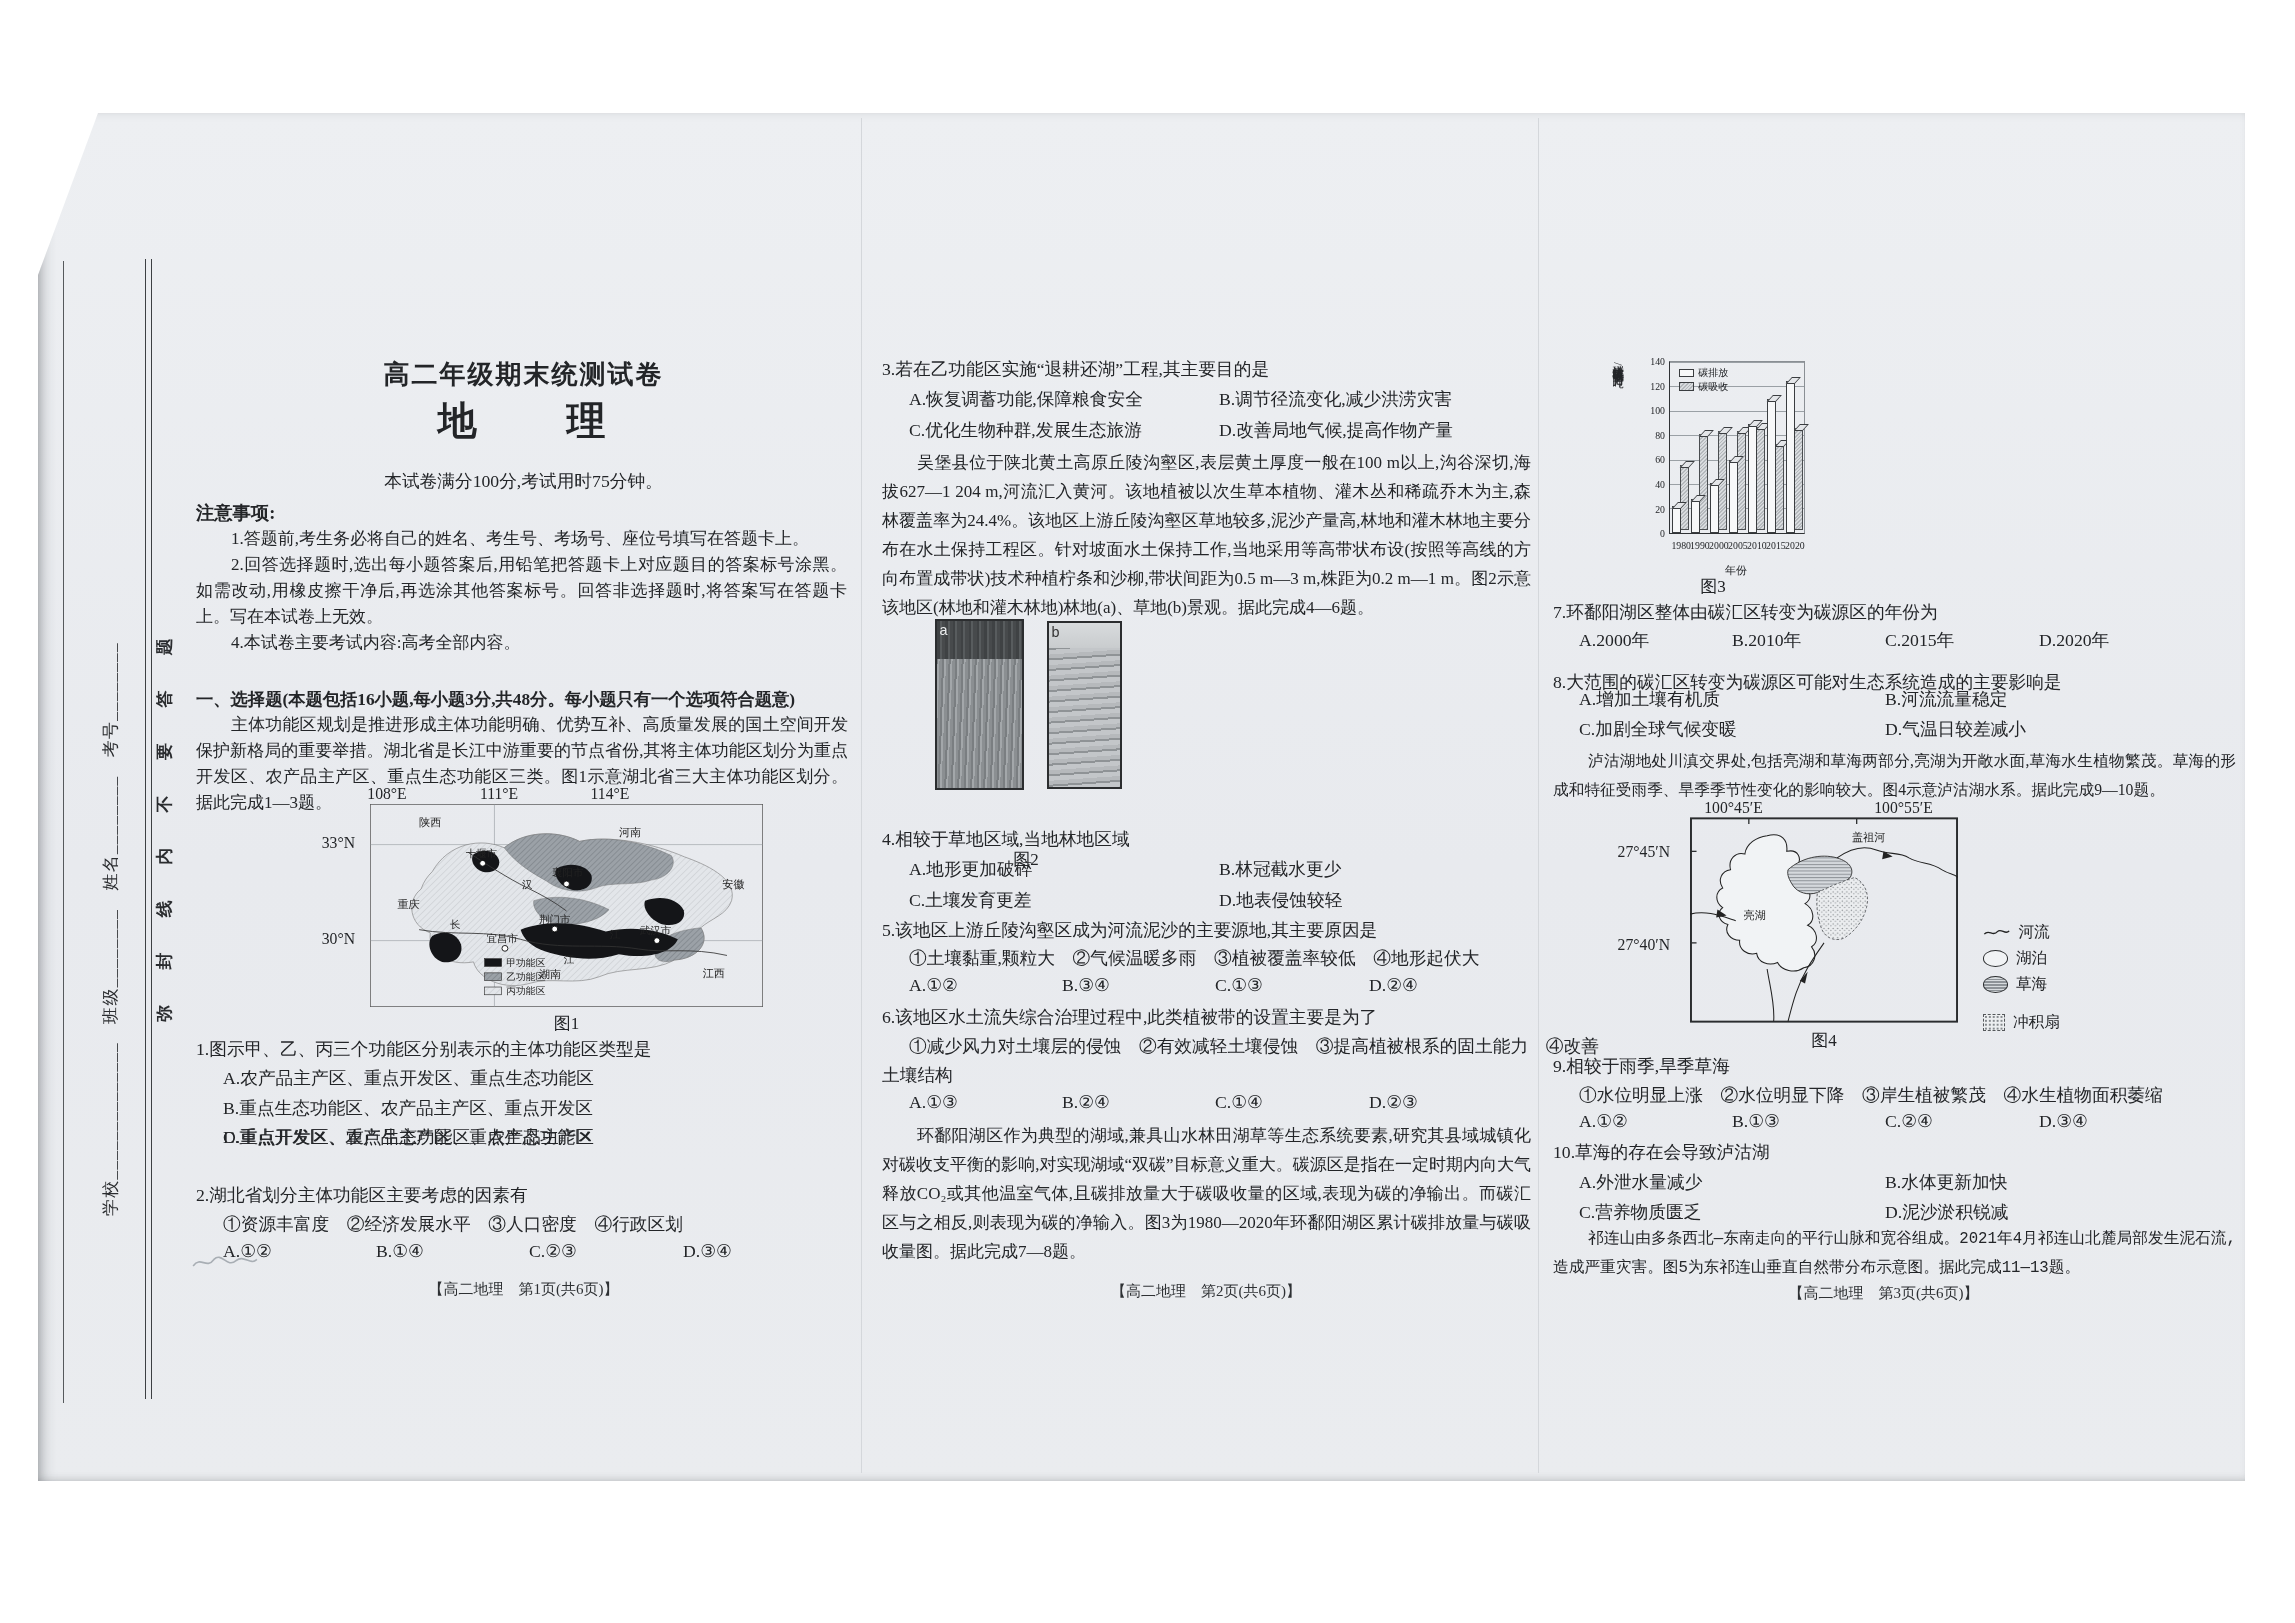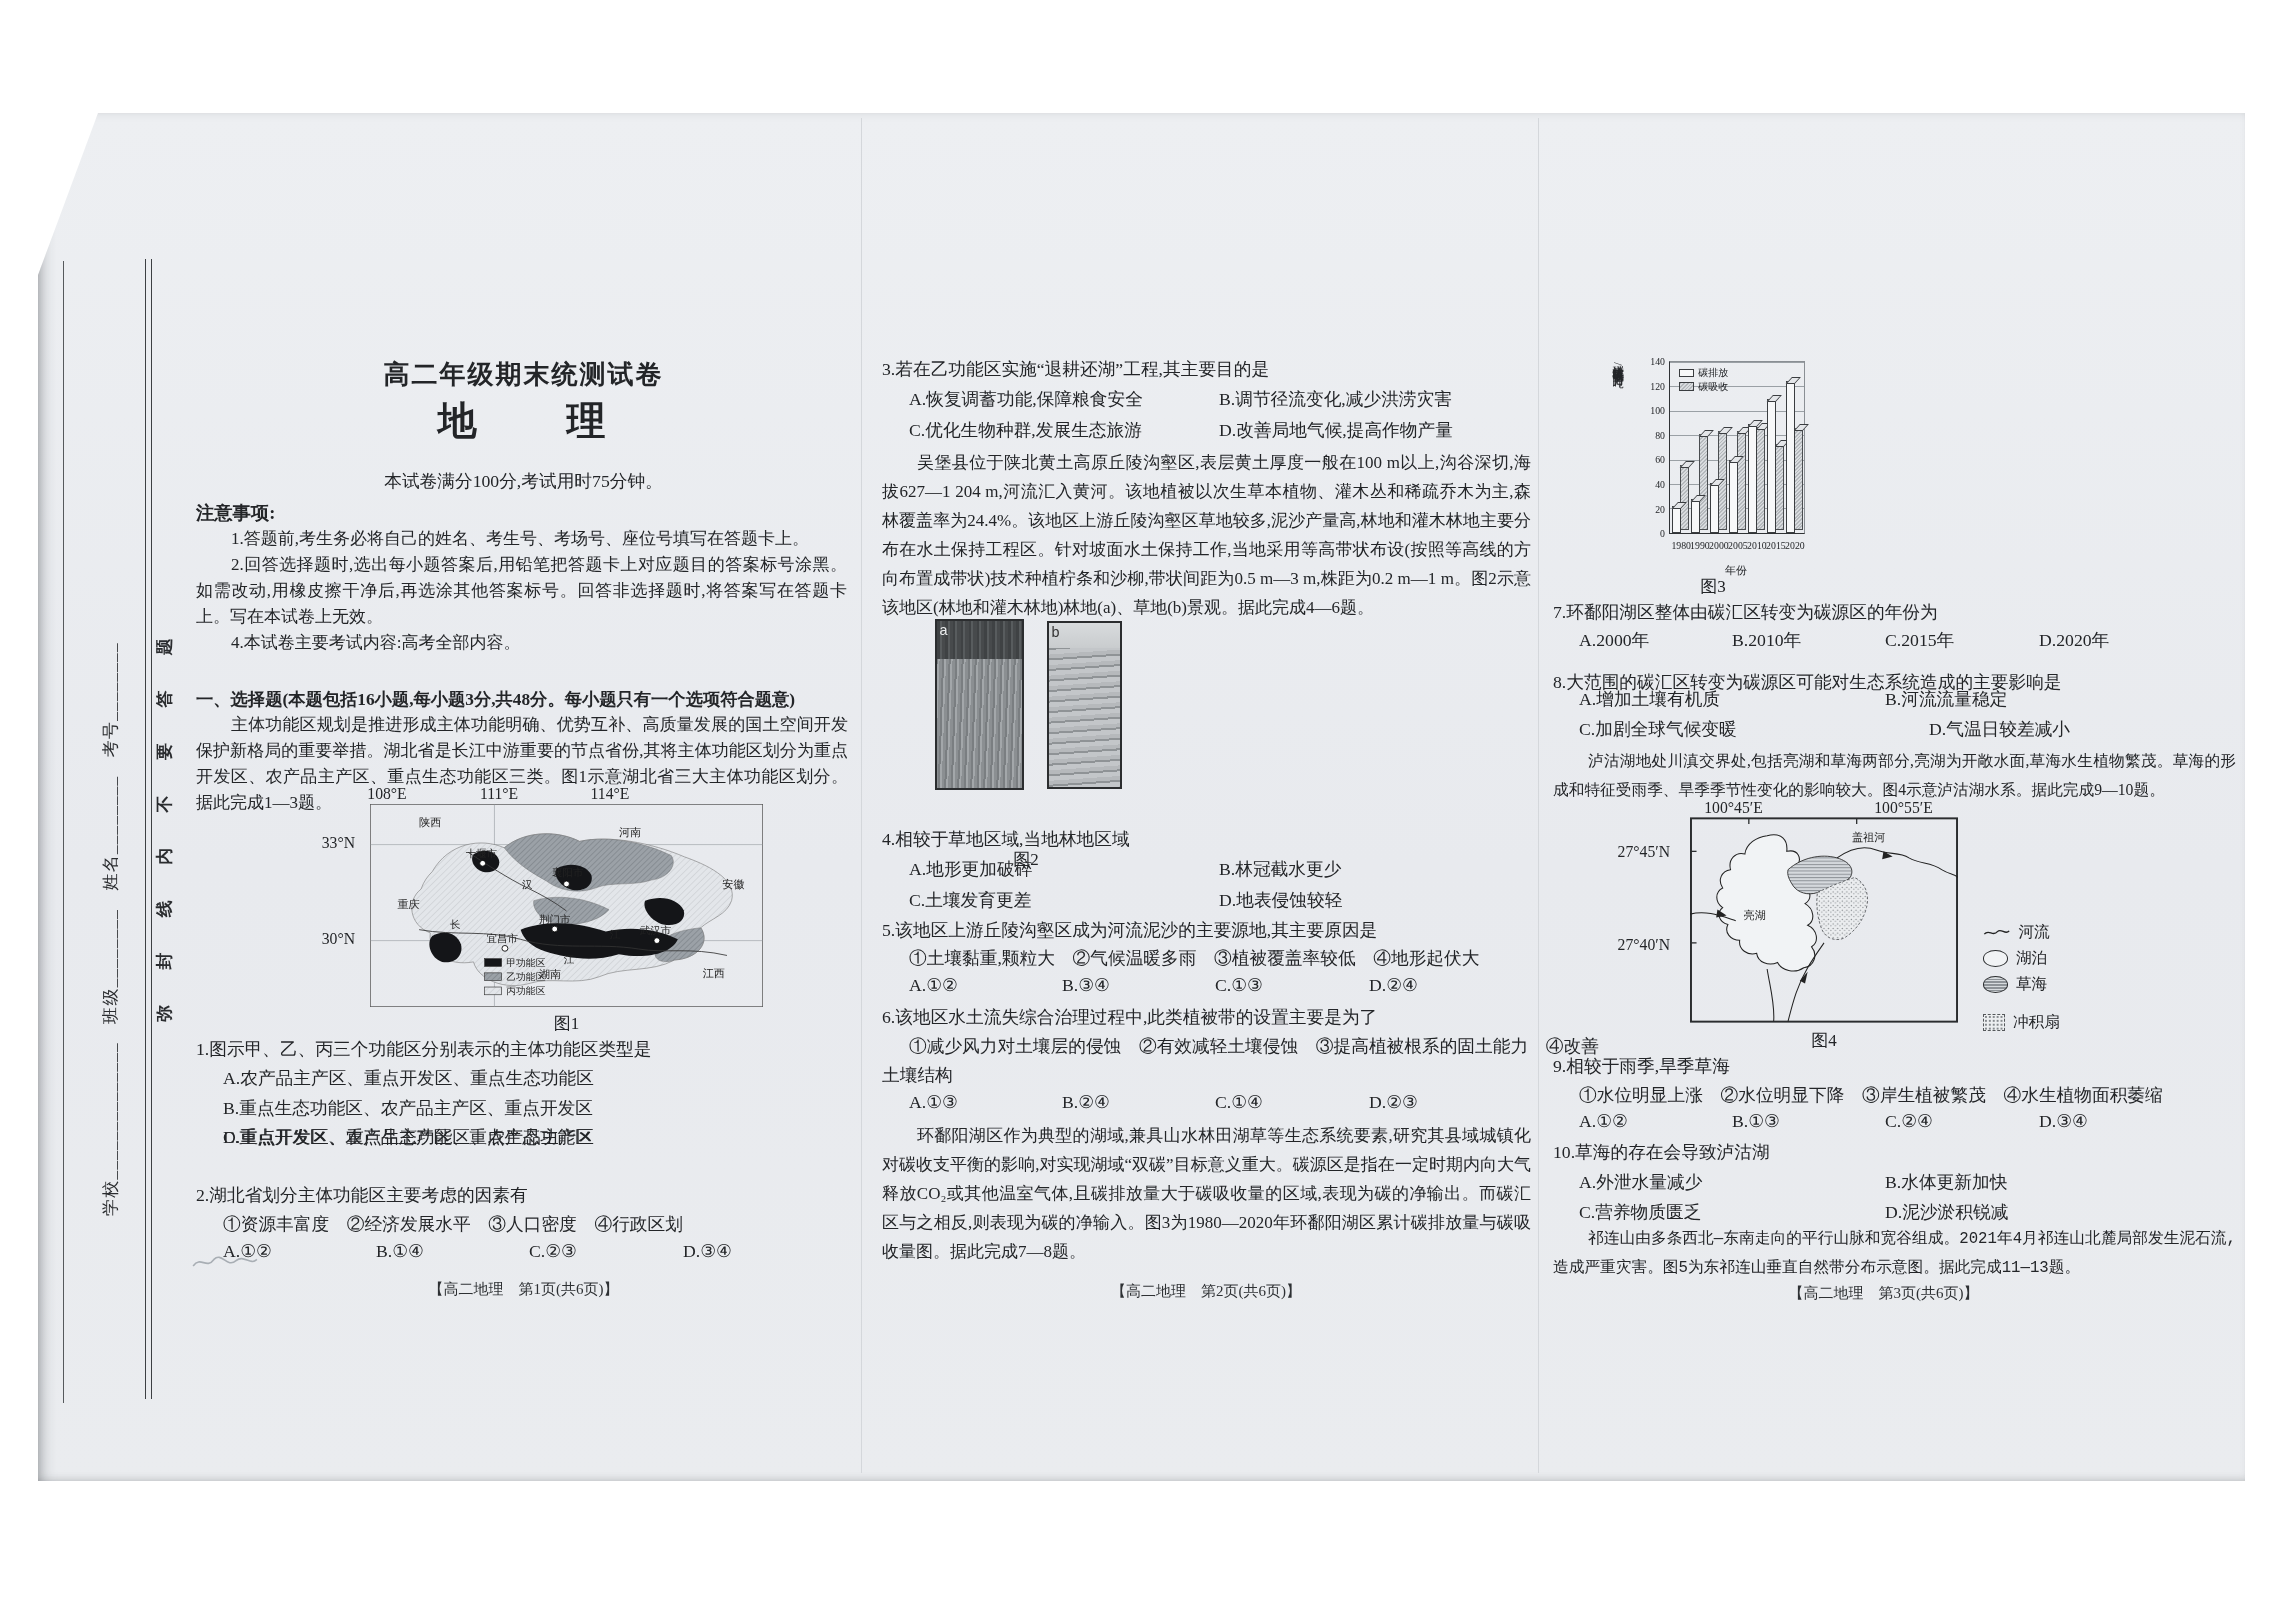--- a/index.html
+++ b/index.html
@@ -312,21 +312,21 @@
     <span>A.2000年</span>
     <span>B.2010年</span>
     <span>C.2015年</span>
     <span>D.2020年</span>
   </div>
 
   <div class="t" style="left:1553px;top:670px;">8.大范围的碳汇区转变为碳源区可能对生态系统造成的主要影响是</div>
   <div class="t" style="left:1579px;top:687px;">A.增加土壤有机质</div>
   <div class="t" style="left:1885px;top:687px;">B.河流流量稳定</div>
   <div class="t" style="left:1579px;top:717px;">C.加剧全球气候变暖</div>
-  <div class="t" style="left:1929px;top:717px;">D.气温日较差减小</div>
+  <div class="t" style="left:1885px;top:717px;">D.气温日较差减小</div>
 
   <div class="para para3" style="left:1553px;top:746px;width:683px;">泸沽湖地处川滇交界处,包括亮湖和草海两部分,亮湖为开敞水面,草海水生植物繁茂。草海的形成和特征受雨季、旱季季节性变化的影响较大。图4示意泸沽湖水系。据此完成9—10题。</div>
 
   <div class="lonlab" style="left:1702px;top:799px;width:63px;">100°45′E</div>
   <div class="lonlab" style="left:1872px;top:799px;width:63px;">100°55′E</div>
   <div class="latlab" style="left:1615px;top:843px;">27°45′N</div>
   <div class="latlab" style="left:1615px;top:936px;">27°40′N</div>
 
   <svg class="abs" style="left:1690px;top:817px;" width="268" height="206" viewBox="0 0 410 314">
     <defs>

